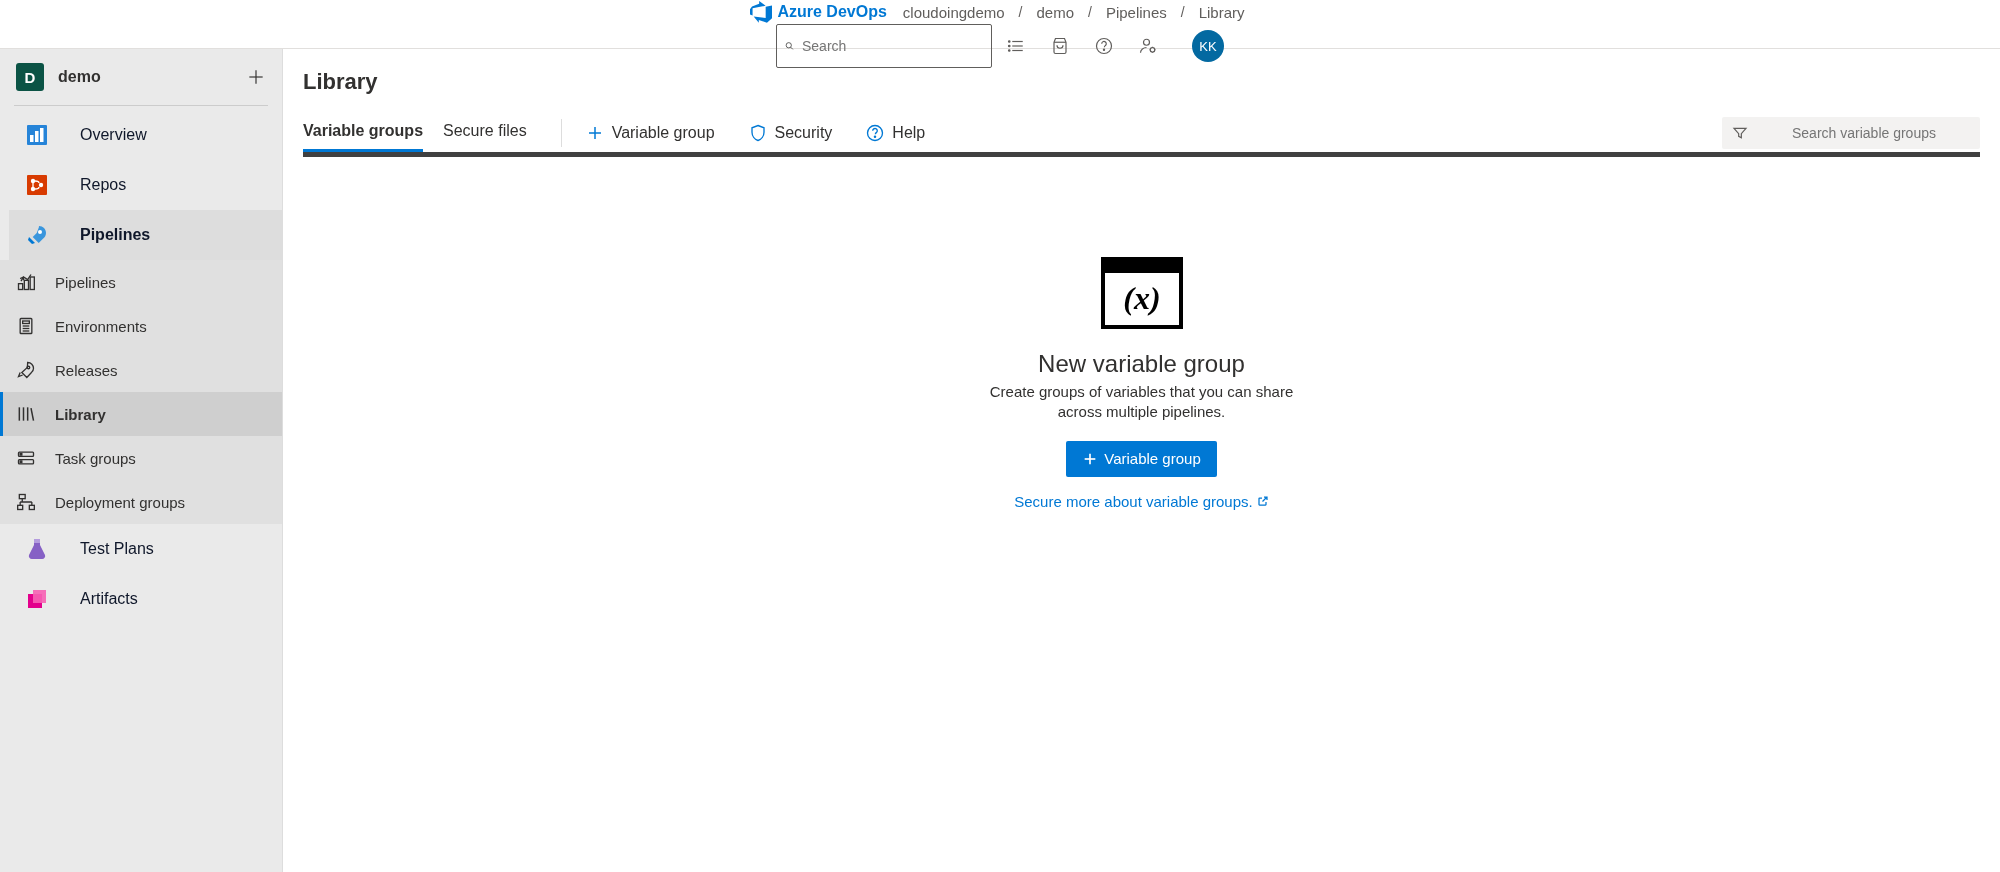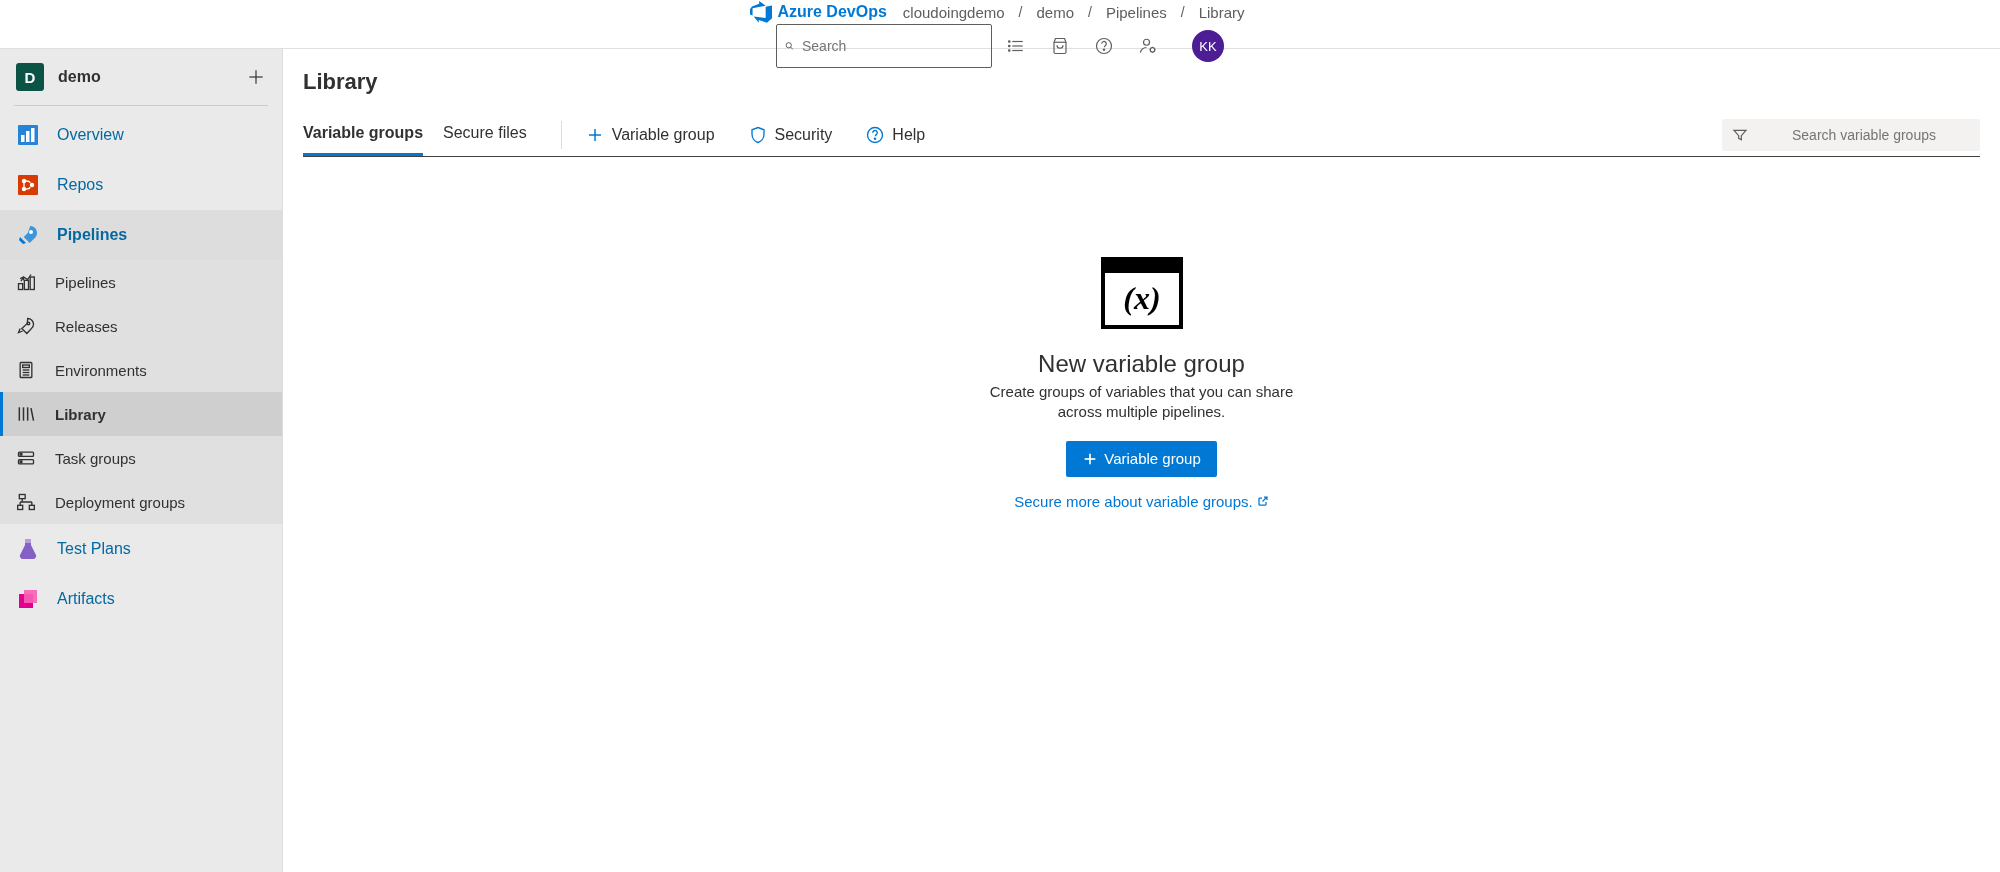--- a/index.html
+++ b/index.html
@@ -10,49 +10,49 @@
 .topbar-left { display: flex; align-items: center; gap: 4px; }
 .azdo-logo { width: 24px; height: 24px; color: #0078d4; display: flex; align-items: center; justify-content: center; }
 .azdo-brand { color: #0078d4; font-weight: 600; font-size: 16px; margin-right: 6px;}
 .crumb { color: #605e5c; font-size: 15px; padding: 0 6px; }
 .crumb-sep { color: #605e5c; padding: 0 4px; }
 .topbar-right { display: flex; align-items: center; gap: 4px; }
 .search-box { width: 216px; height: 44px; border: 1px solid #605e5c; border-radius: 2px; display: flex; align-items: center; padding: 0 8px; gap: 8px; }
 .search-box input { border: none; outline: none; flex: 1; font-size: 14px; background: transparent; }
 .search-box svg { color: #323130; }
 .topbar-icon { width: 40px; height: 40px; display: flex; align-items: center; justify-content: center; color: #605e5c; cursor: pointer; }
-.avatar { width: 32px; height: 32px; border-radius: 50%; background: #4c1d95; color: #fff; display: flex; align-items: center; justify-content: center; font-size: 13px; font-weight: 400; margin-left: 20px; }
+.avatar { width: 32px; height: 32px; border-radius: 50%; background: #0369a1; color: #fff; display: flex; align-items: center; justify-content: center; font-size: 13px; font-weight: 400; margin-left: 20px; }
 
 
 .layout { display: flex; height: calc(100vh - 49px); }
 
 
 .sidebar { width: 283px; background: #eaeaea; border-right: 1px solid #ddd; display: flex; flex-direction: column; }
 .project-header { display: flex; align-items: center; padding: 14px 16px; justify-content: space-between; }
 .project-hdr-left { display: flex; align-items: center; gap: 14px; }
 .project-badge { width: 28px; height: 28px; background: #0b5345; color: #fff; border-radius: 3px; display: flex; align-items: center; justify-content: center; font-weight: 600; font-size: 15px; }
 .project-name { font-weight: 600; font-size: 16px; }
 .plus-btn { color: #323130; cursor: pointer; display:flex; }
 .sidebar-divider { height: 1px; background: #ccc; margin: 0 14px 4px 14px; }
 
-.nav-item { display: flex; align-items: center; height: 50px; padding: 0 14px; gap: 15px; cursor: pointer; font-size: 16px; color: #0369a1; }
+.nav-item { display: flex; align-items: center; height: 50px; padding: 0 14px; gap: 29px; cursor: pointer; font-size: 16px; color: #0f172a; margin-left: 9px; }
 .nav-item.active { background: #ddd; font-weight: 600; }
 .nav-icon { width: 28px; height: 28px; display: flex; align-items: center; justify-content: center; }
 .nav-icon svg { width: 24px; height: 24px; }
 
 .nav-sub { display: flex; align-items: center; height: 44px; padding: 0 14px 0 14px; gap: 17px; cursor: pointer; font-size: 15px; color: #323130; background: #e0e0e0;}
 .nav-sub.selected { background: #cfcfcf; font-weight: 600; position: relative; }
 .nav-sub.selected::before { content: ""; position: absolute; left: 0; top: 0; bottom: 0; width: 3px; background: #0078d4; }
 .nav-sub-icon { width: 24px; height: 24px; display: flex; align-items: center; justify-content: center; color: #323130; }
 .nav-sub-icon svg { width: 20px; height: 20px; }
 
 
 .main { flex: 1; padding: 20px 20px 0 20px; display: flex; flex-direction: column; overflow: hidden; }
 .page-title { font-size: 22px; font-weight: 600; margin-bottom: 18px; }
-.tab-row { display: flex; align-items: center; border-bottom: 1px solid #404040; height: 44px; position: relative; }
+.tab-row { display: flex; align-items: center; border-bottom: 5px solid #404040; height: 44px; position: relative; }
 .tabs { display: flex; align-items: center; height: 100%; }
 .tab { padding: 0 0; margin-right: 20px; height: 100%; display: flex; align-items: center; font-size: 16px; color: #323130; cursor: pointer; border-bottom: 3px solid transparent; }
 .tab.active { font-weight: 600; border-bottom: 3px solid #0078d4; }
 .tab-divider { width: 1px; height: 28px; background: #ddd; margin: 0 14px; }
 .tab-action { display: flex; align-items: center; gap: 8px; padding: 0 10px; height: 100%; font-size: 16px; color: #323130; cursor: pointer; margin-right: 14px; }
 .tab-action svg { width: 18px; height: 18px; color: #0078d4; }
 .tab-action .shield { color: #0078d4; }
 .tab-action .help { color: #0078d4; }
 .filter-box { margin-left: auto; width: 258px; height: 32px; background: #f3f2f1; border-radius: 2px; display: flex; align-items: center; padding: 0 10px; gap: 10px; }
 .filter-box svg { color: #605e5c; width: 16px; height: 16px; }
@@ -189,38 +189,38 @@
             <rect x="17" y="6" width="5" height="15"></rect>
             <path d="M6 11l3-5 5 3 4-6"></path>
             <path d="M9 6v4M9 6l-4 2"></path>
           </svg>
         </span>
       <span>Pipelines</span>
     </div>
     <div class="nav-sub">
       <span class="nav-sub-icon">
           <svg viewBox="0 0 24 24" fill="none" stroke="currentColor" stroke-width="1.6">
-            <path d="M14 3c4 0 7 3 7 7 0 2-1 4-2.5 5L13 21l-6-6 6-5.5C14 8 14 5 14 3z"></path>
-            <circle cx="15" cy="9" r="1.5"></circle>
-            <path d="M5 15l-2 5 5-2"></path>
-          </svg>
-        </span>
-      <span>Releases</span>
-    </div>
-    <div class="nav-sub">
-      <span class="nav-sub-icon">
-          <svg viewBox="0 0 24 24" fill="none" stroke="currentColor" stroke-width="1.6">
             <rect x="5" y="3" width="14" height="18" rx="1"></rect>
             <rect x="8" y="6" width="8" height="3"></rect>
             <line x1="8" y1="12" x2="16" y2="12"></line>
             <line x1="8" y1="15" x2="16" y2="15"></line>
             <line x1="8" y1="18" x2="16" y2="18"></line>
           </svg>
         </span>
       <span>Environments</span>
+    </div>
+    <div class="nav-sub">
+      <span class="nav-sub-icon">
+          <svg viewBox="0 0 24 24" fill="none" stroke="currentColor" stroke-width="1.6">
+            <path d="M14 3c4 0 7 3 7 7 0 2-1 4-2.5 5L13 21l-6-6 6-5.5C14 8 14 5 14 3z"></path>
+            <circle cx="15" cy="9" r="1.5"></circle>
+            <path d="M5 15l-2 5 5-2"></path>
+          </svg>
+        </span>
+      <span>Releases</span>
     </div>
     <div class="nav-sub selected">
       <span class="nav-sub-icon">
           <svg viewBox="0 0 24 24" fill="none" stroke="currentColor" stroke-width="1.8">
             <line x1="4" y1="4" x2="4" y2="20"></line>
             <line x1="9" y1="4" x2="9" y2="20"></line>
             <line x1="14" y1="4" x2="14" y2="20"></line>
             <line x1="18" y1="5" x2="21" y2="20"></line>
           </svg>
         </span>

